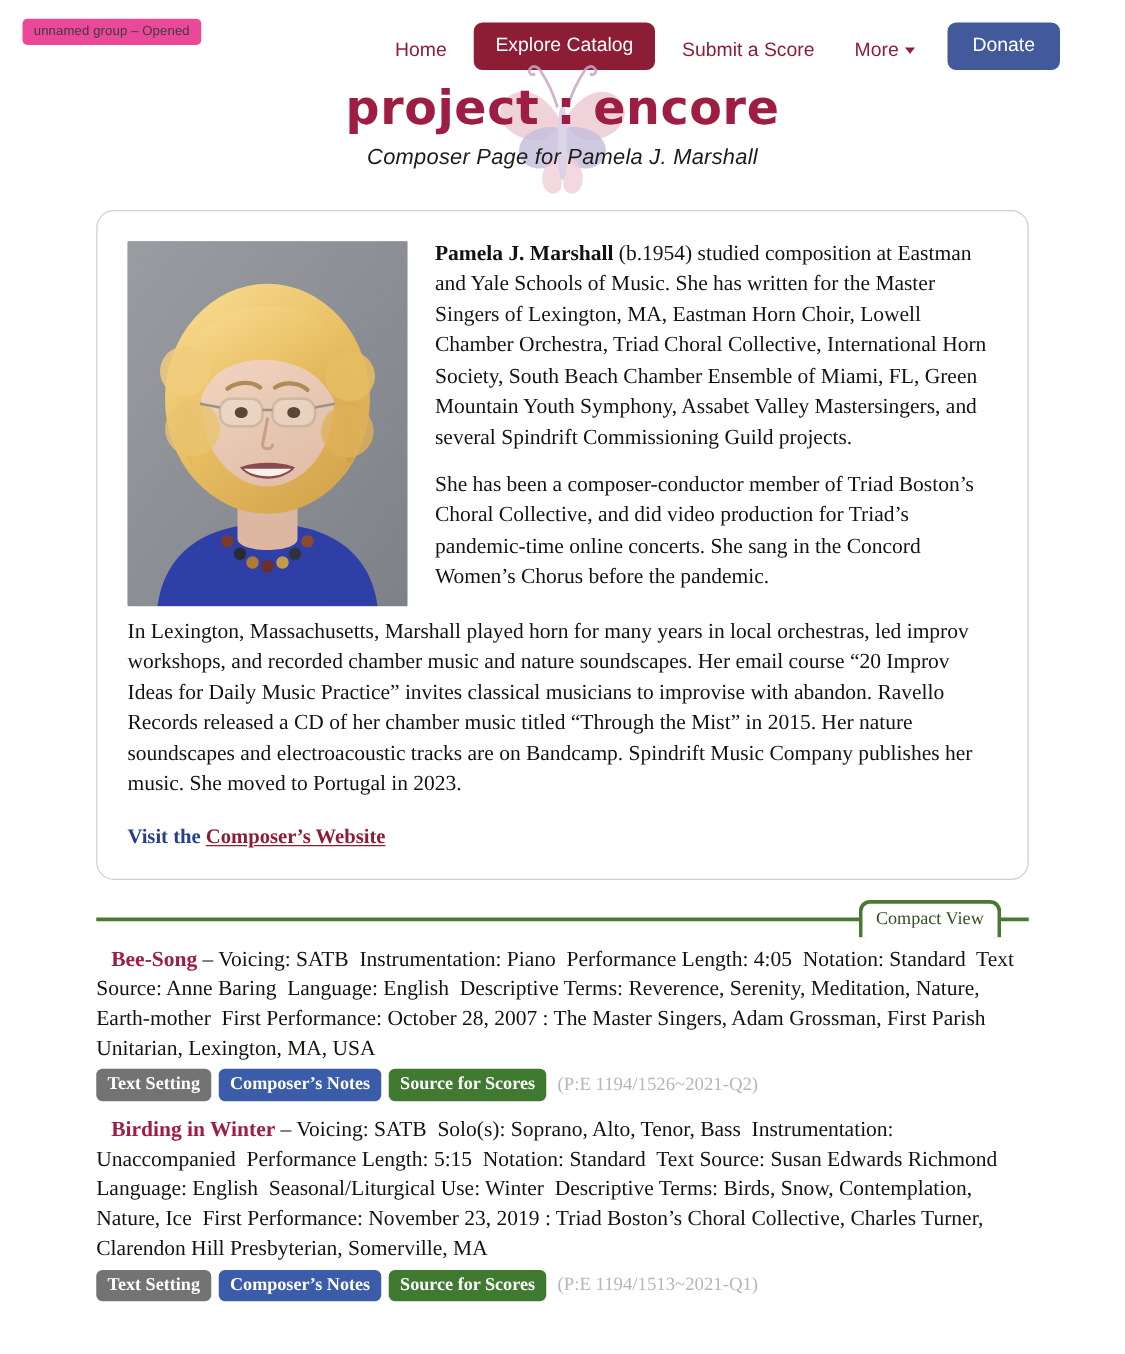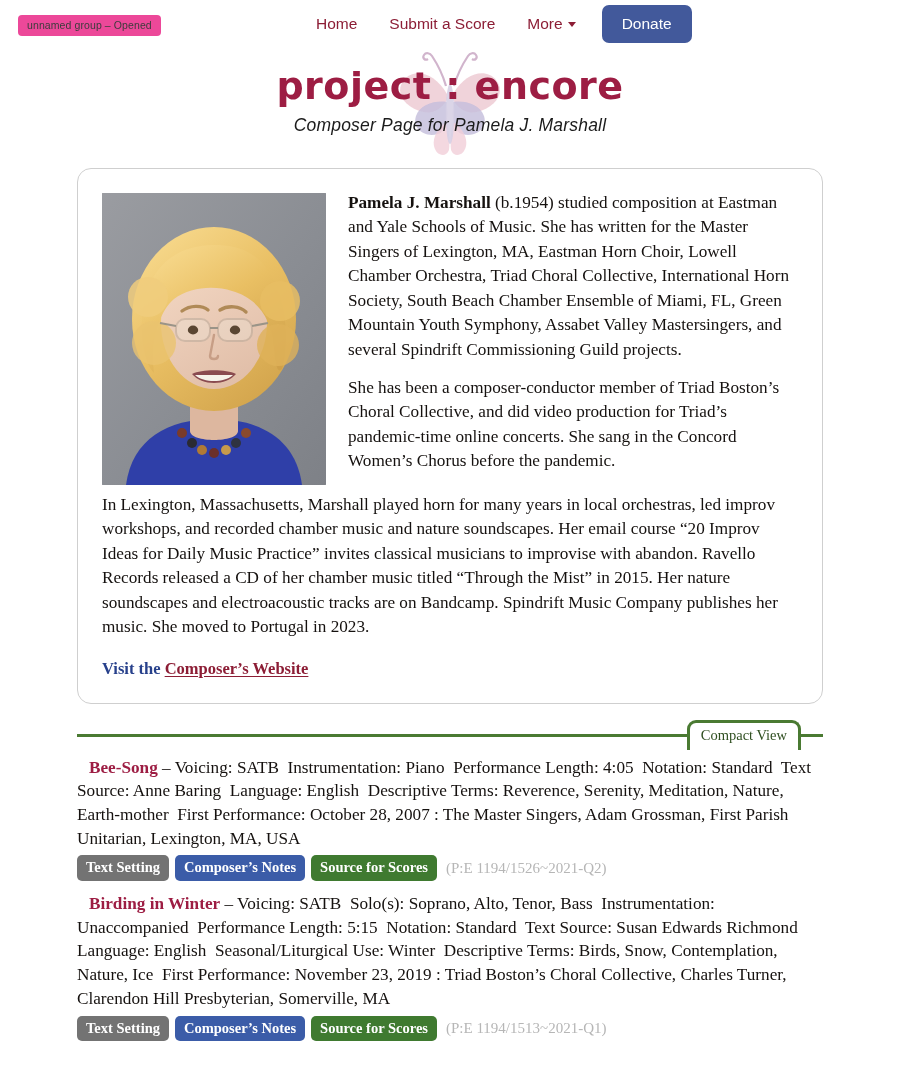--- a/index.html
+++ b/index.html
@@ -28,24 +28,24 @@
     color: #3c3c3c;
     font-family: "Liberation Sans", sans-serif;
     font-size: 10.5px;
     padding: 4px 9px 5px 9px;
     border-radius: 4px;
     letter-spacing: .1px;
     white-space: nowrap;
   }
   .nav {
     position: absolute;
-    left: 300px; top: 0;
+    left: 300px; top: 8px;
     height: 48px;
     display: flex;
-    align-items: center;
+    align-items: flex-end;
     gap: 0px;
   }
   .nav-link {
     font-family: "Liberation Sans", sans-serif;
     font-size: 15.5px;
     color: #8c1d35;
     padding: 6px 16px;
     white-space: nowrap;
     text-decoration: none;
     cursor: pointer;
@@ -245,20 +245,21 @@
     white-space: nowrap;
   }
 </style>
 </head>
 <body>
 
 <div class="topbar">
   <div class="a11y-chip">unnamed group – Opened</div>
   <div class="nav">
     <a class="nav-link">Home</a>
+    <div class="nav-pill">Explore Catalog</div>
     <a class="nav-link">Submit a Score</a>
     <a class="nav-link"><span>More</span><span class="caret"></span></a>
     <div class="nav-pill donate">Donate</div>
   </div>
 </div>
 
 <div class="logo-wrap">
   <svg class="butterfly" viewBox="0 0 120 112" aria-hidden="true">
 
     <path d="M56 40 C52 26 46 16 42 10 C40 7 36 6 34 9 C32 12 35 15 38 13" fill="none" stroke="#c9a8c4" stroke-width="2.2"></path>

